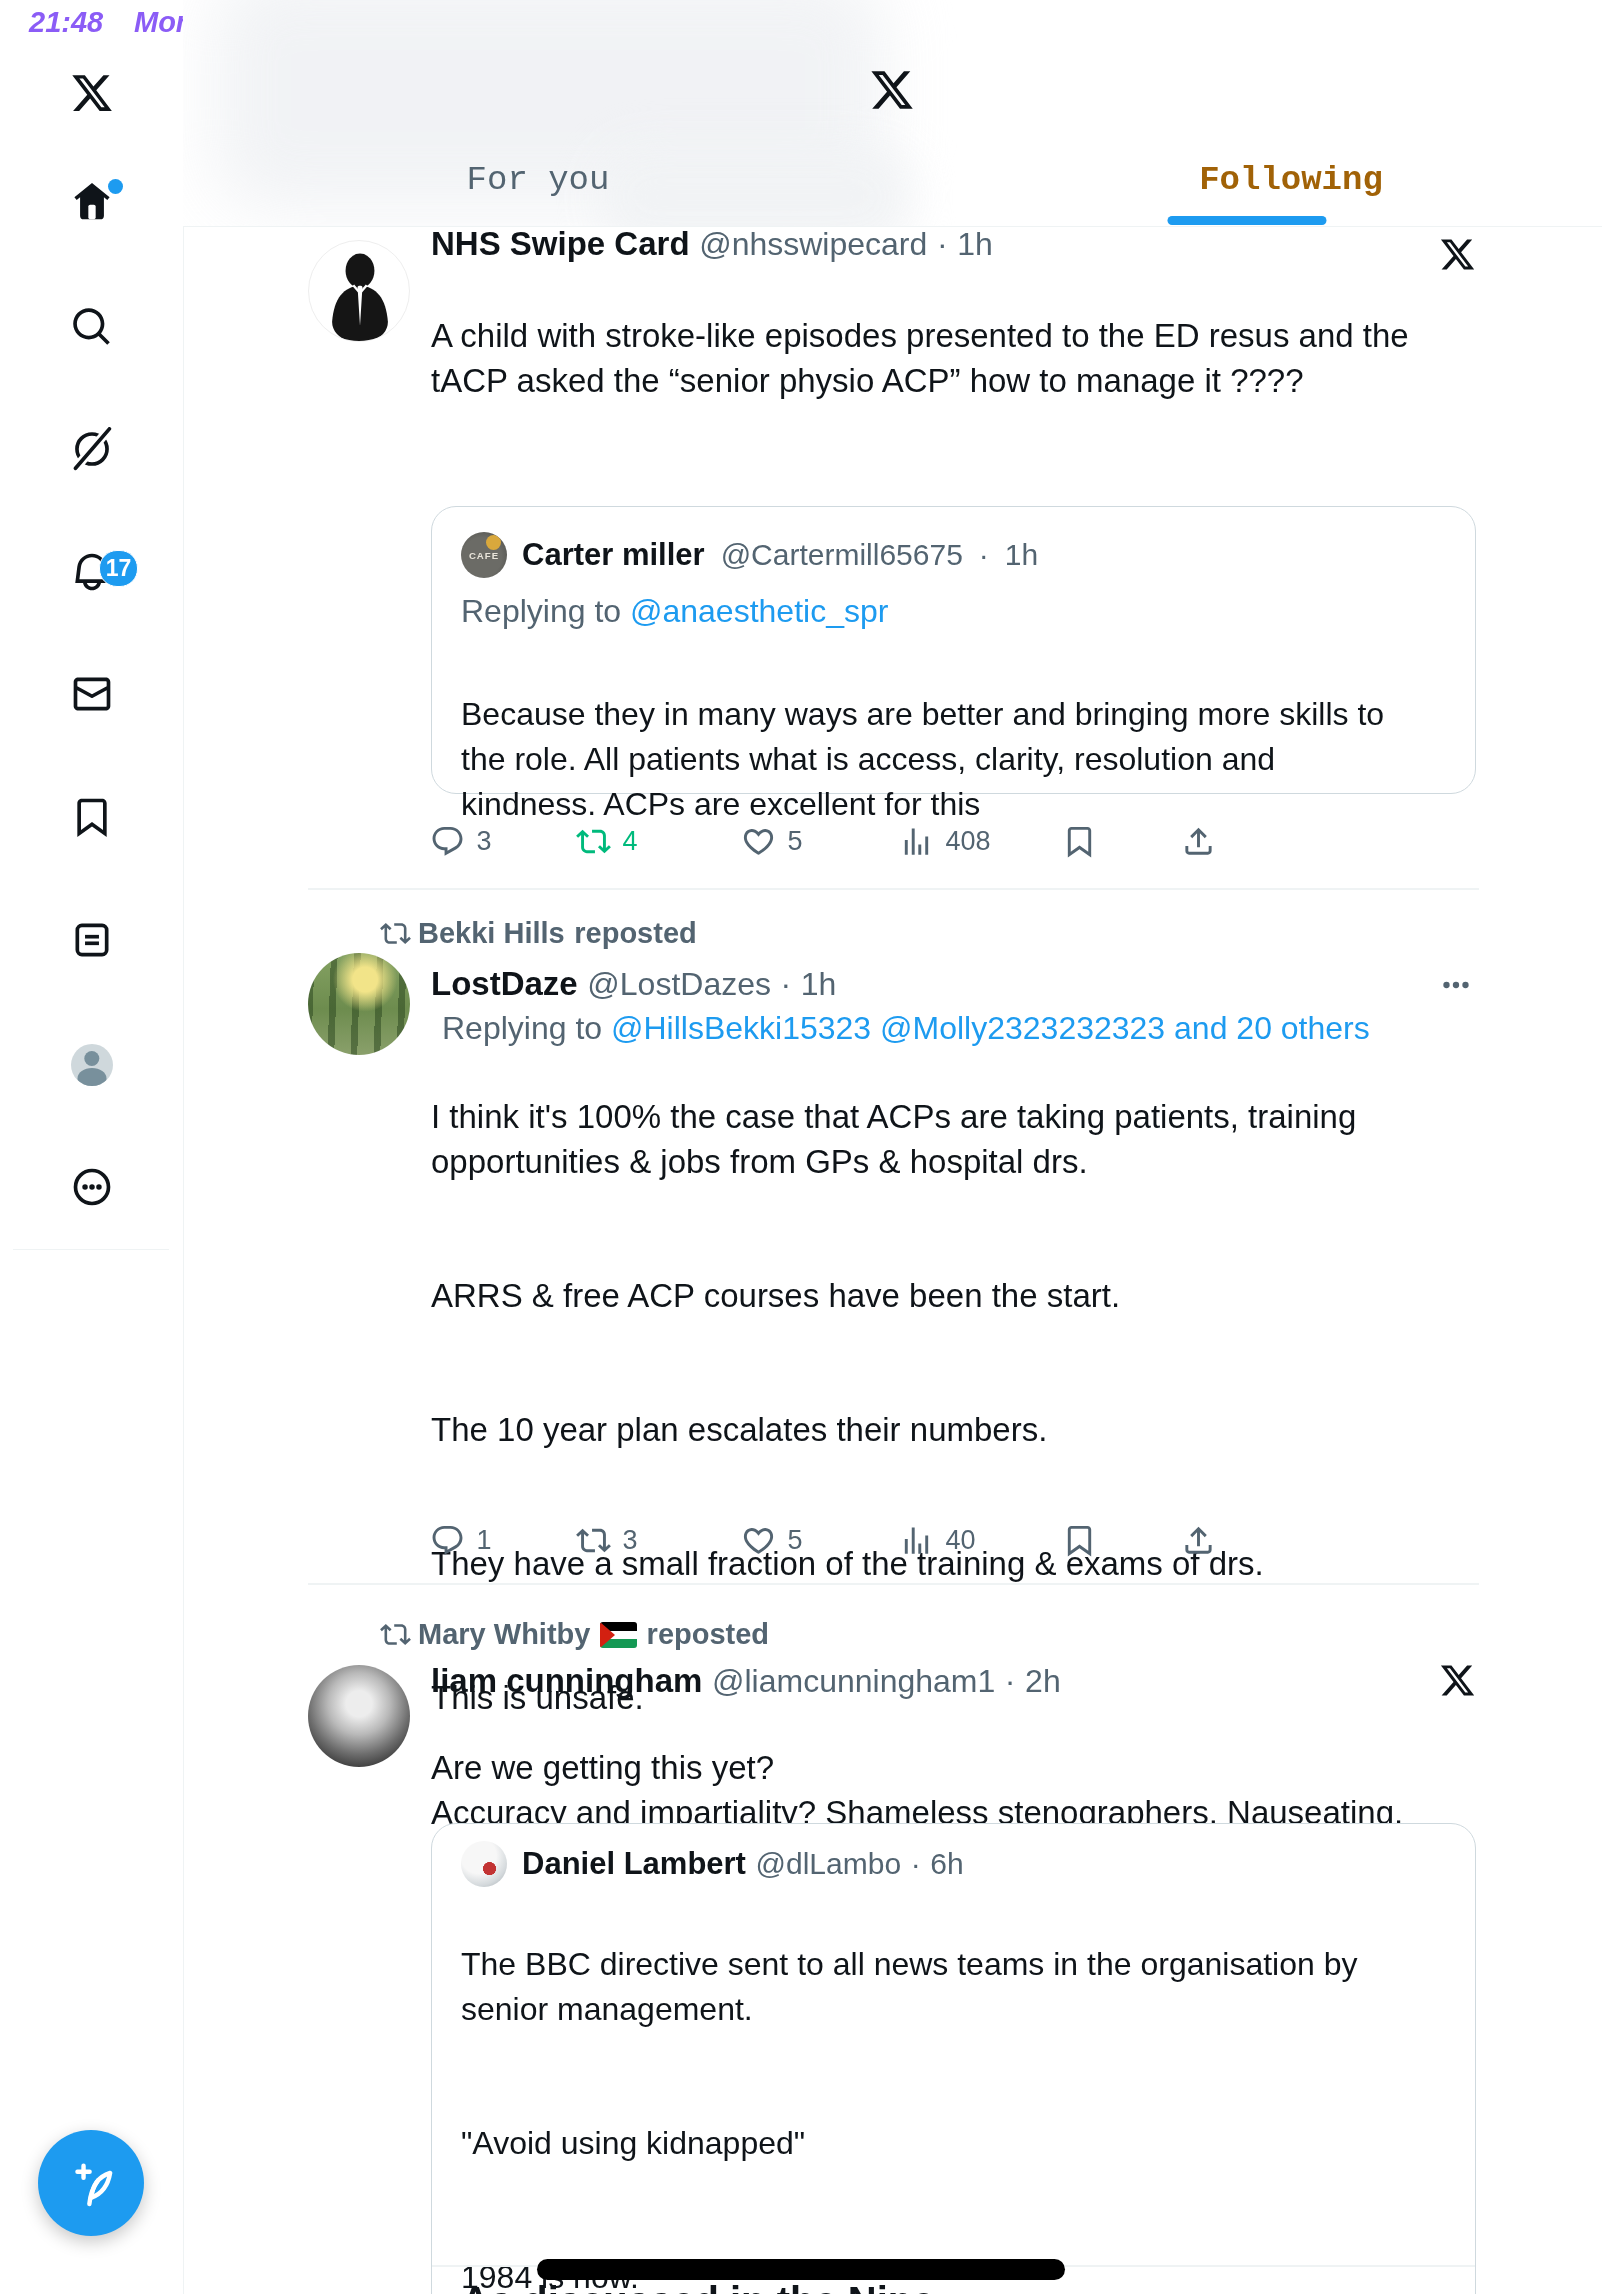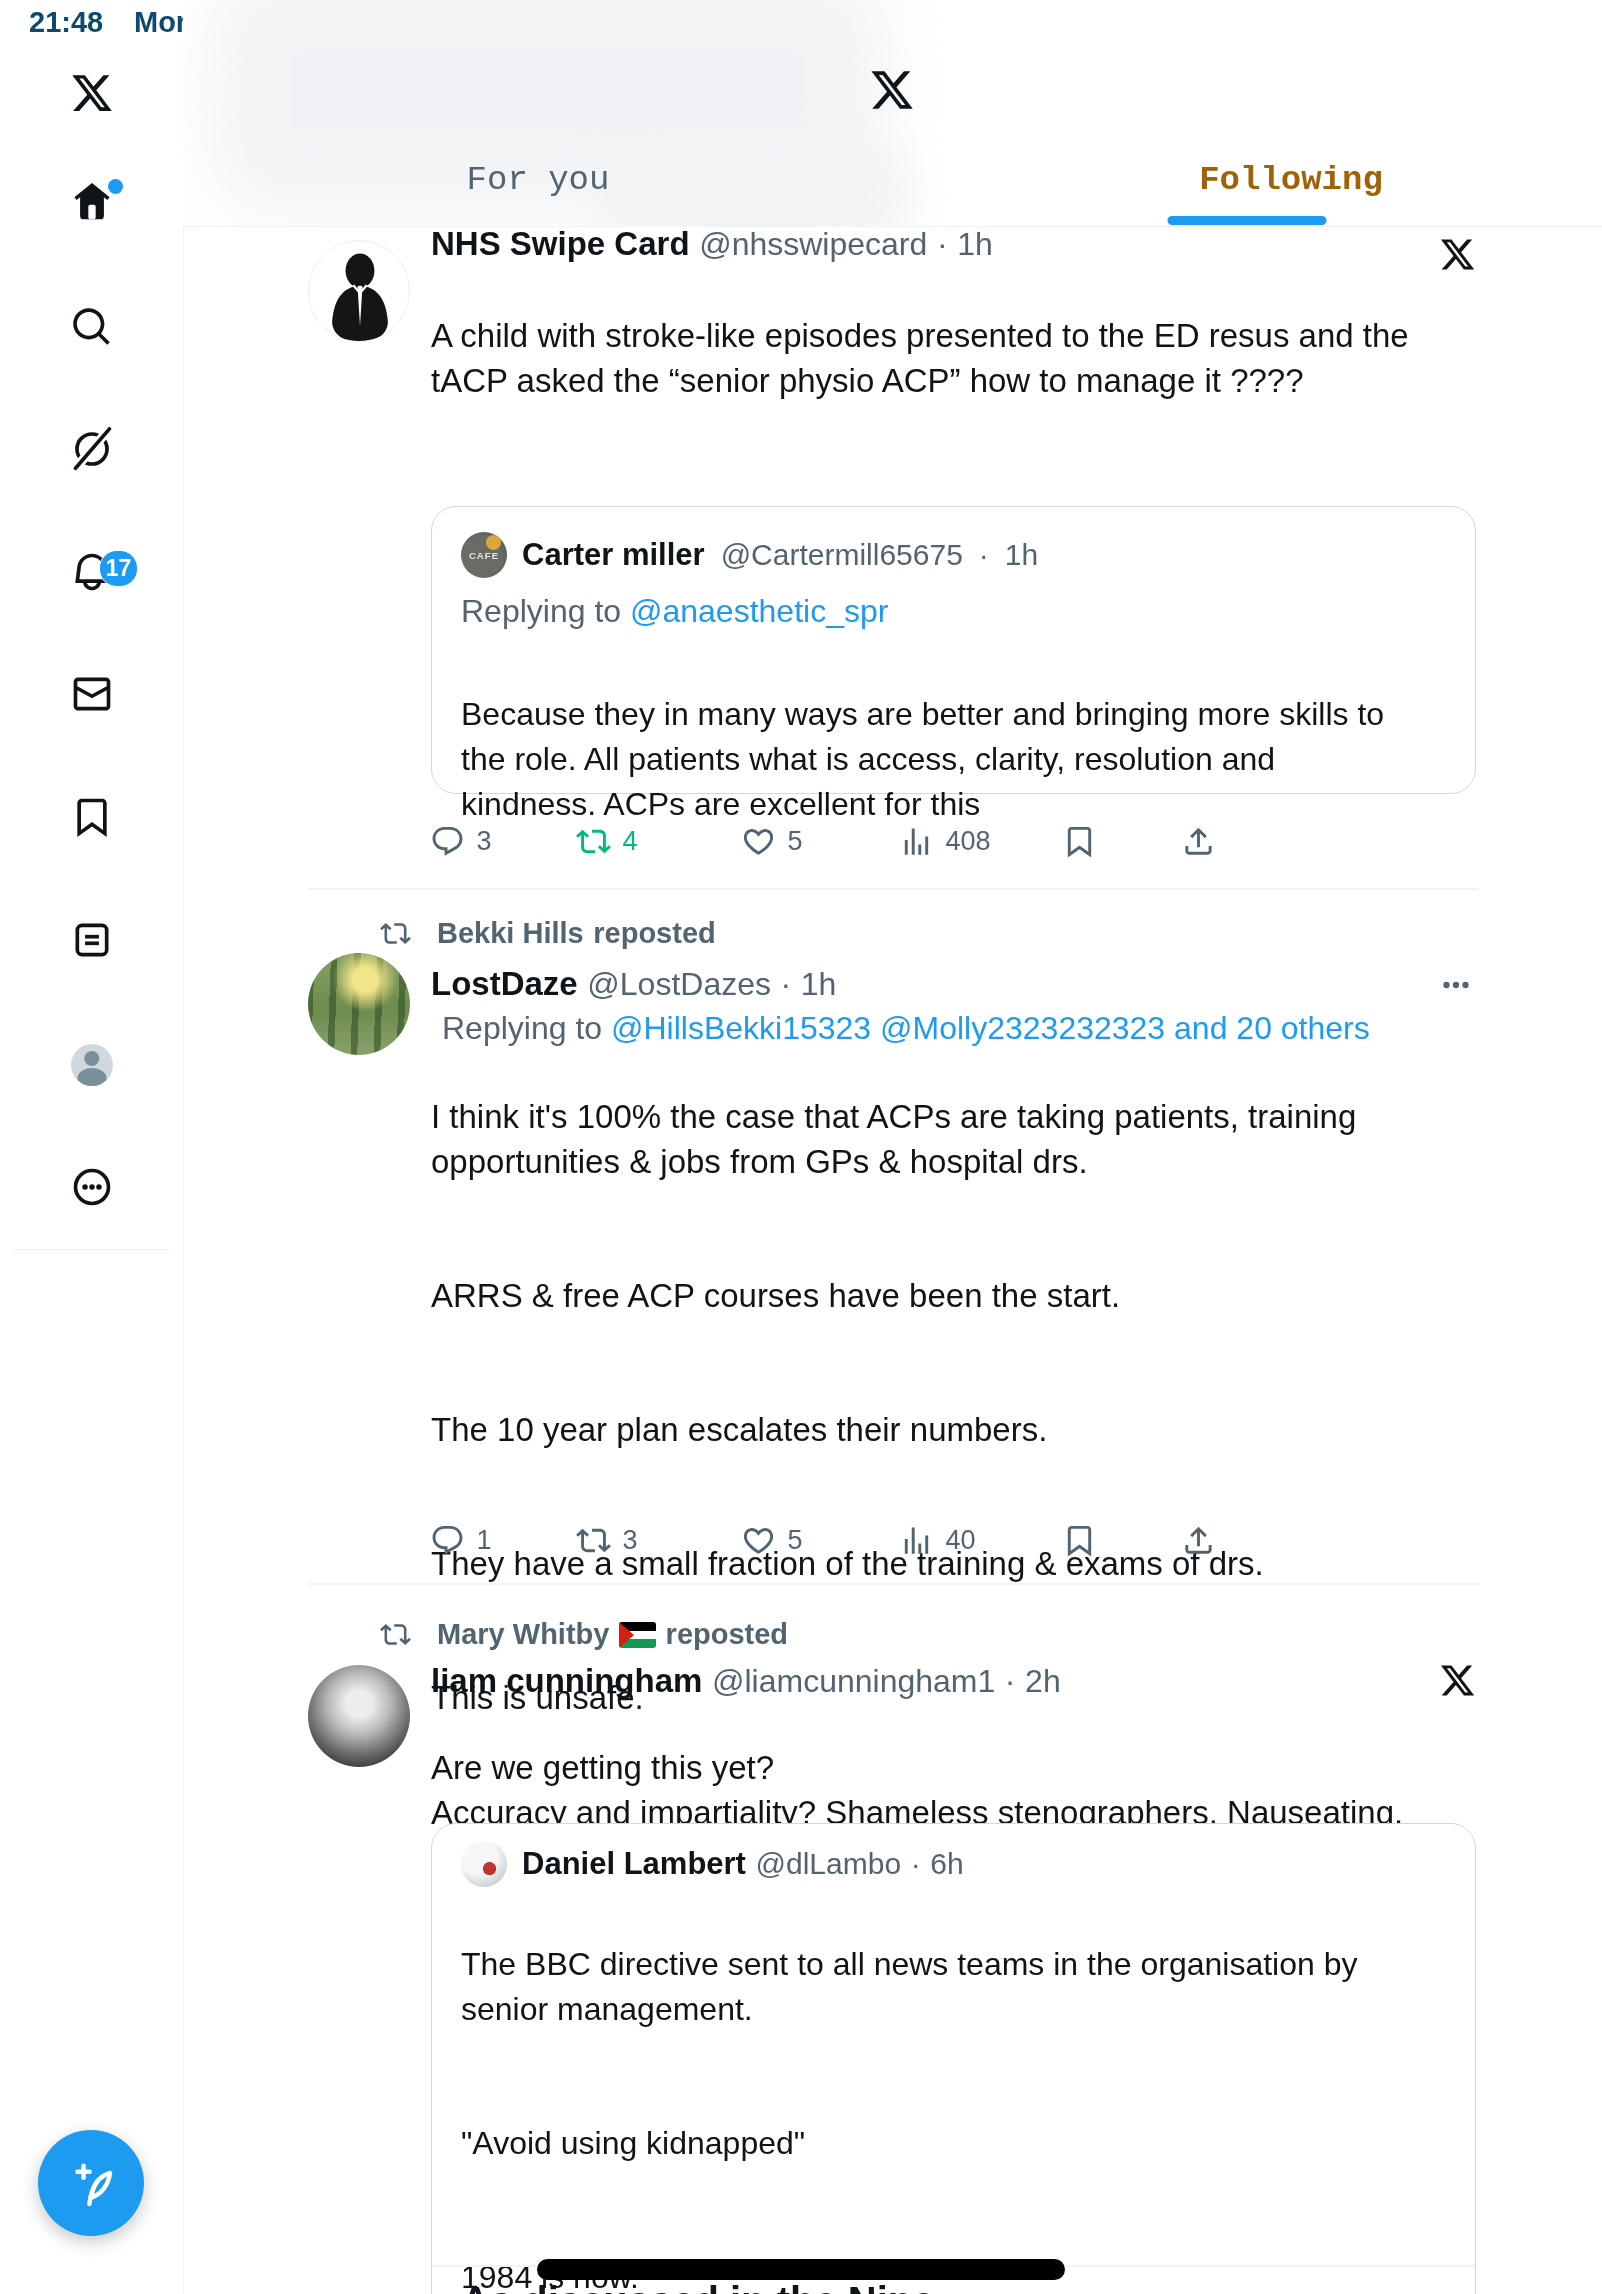--- a/index.html
+++ b/index.html
@@ -8,21 +8,21 @@
     background:#ffffff;
     font-family:"Liberation Sans","DejaVu Sans",sans-serif;
     color:#0f1419;
     -webkit-font-smoothing:antialiased;
   }
   .abs{position:absolute;}
   .cx{transform:translateX(-50%);}
   svg{display:block;}
 
   
-  .sb-text{font-size:29px;font-weight:600;color:#0c4a6e;}
+  .sb-text{font-size:29px;font-weight:600;color:#8b5cf6;font-style:italic;}
   .mt-dots{display:flex;gap:8.6px;}
   .mt-dots i{width:11.5px;height:11.5px;border-radius:50%;background:#a2a2a8;}
 
   
   .sidebar-border{left:183px;top:0;width:1px;height:2294px;background:#eff3f4;}
   .side-sep{left:13.4px;top:1249px;width:156px;height:1px;background:#eff3f4;}
   .nav-item{left:70px;width:44px;height:44px;display:flex;align-items:center;justify-content:center;}
   .badge{
     left:99px;top:550px;min-width:37px;height:37px;border-radius:18px;
     background:#1d9bf0;color:#fff;font-size:23px;font-weight:700;
@@ -79,21 +79,21 @@
   .name-row{display:flex;align-items:center;gap:9.6px;white-space:nowrap;height:42px;}
   .name{font-size:33px;font-weight:700;color:#0f1419;}
   .handle{font-size:32px;color:#536471;}
   .q-name{font-size:31px;font-weight:700;color:#0f1419;}
   .q-handle{font-size:30px;color:#536471;}
   .body{font-size:33px;line-height:45px;color:#0f1419;white-space:pre-line;width:1062px;}
   .body p{margin:0 0 44px 0;}
   .body p:last-child{margin-bottom:0;}
   .replying{font-size:32px;color:#536471;white-space:nowrap;}
   .replying .lnk{color:#1d9bf0;}
-  .repost-row{display:flex;align-items:center;gap:26px;color:#536471;}
+  .repost-row{display:flex;align-items:center;gap:7px;color:#536471;}
   .repost-row .lbl{font-size:29px;font-weight:700;white-space:nowrap;display:flex;align-items:center;gap:9.6px;}
   .quote-card{border:1px solid #cfd9de;border-radius:25px;background:#fff;box-sizing:border-box;}
   .q-body{font-size:32px;line-height:45px;color:#0f1419;white-space:pre-line;width:965px;}
   .q-body p{margin:0 0 44px 0;}
   .q-body p:last-child{margin-bottom:0;}
   .divider{height:1.9px;background:#eff3f4;}
   .stat{display:flex;align-items:center;gap:11.5px;color:#536471;}
   .stat .cnt{font-size:27px;color:#536471;}
   .stat.green, .stat.green .cnt{color:#00ba7c;}
   .ps-flag{position:relative;width:37px;height:26px;border-radius:2.9px;overflow:hidden;display:inline-block;

